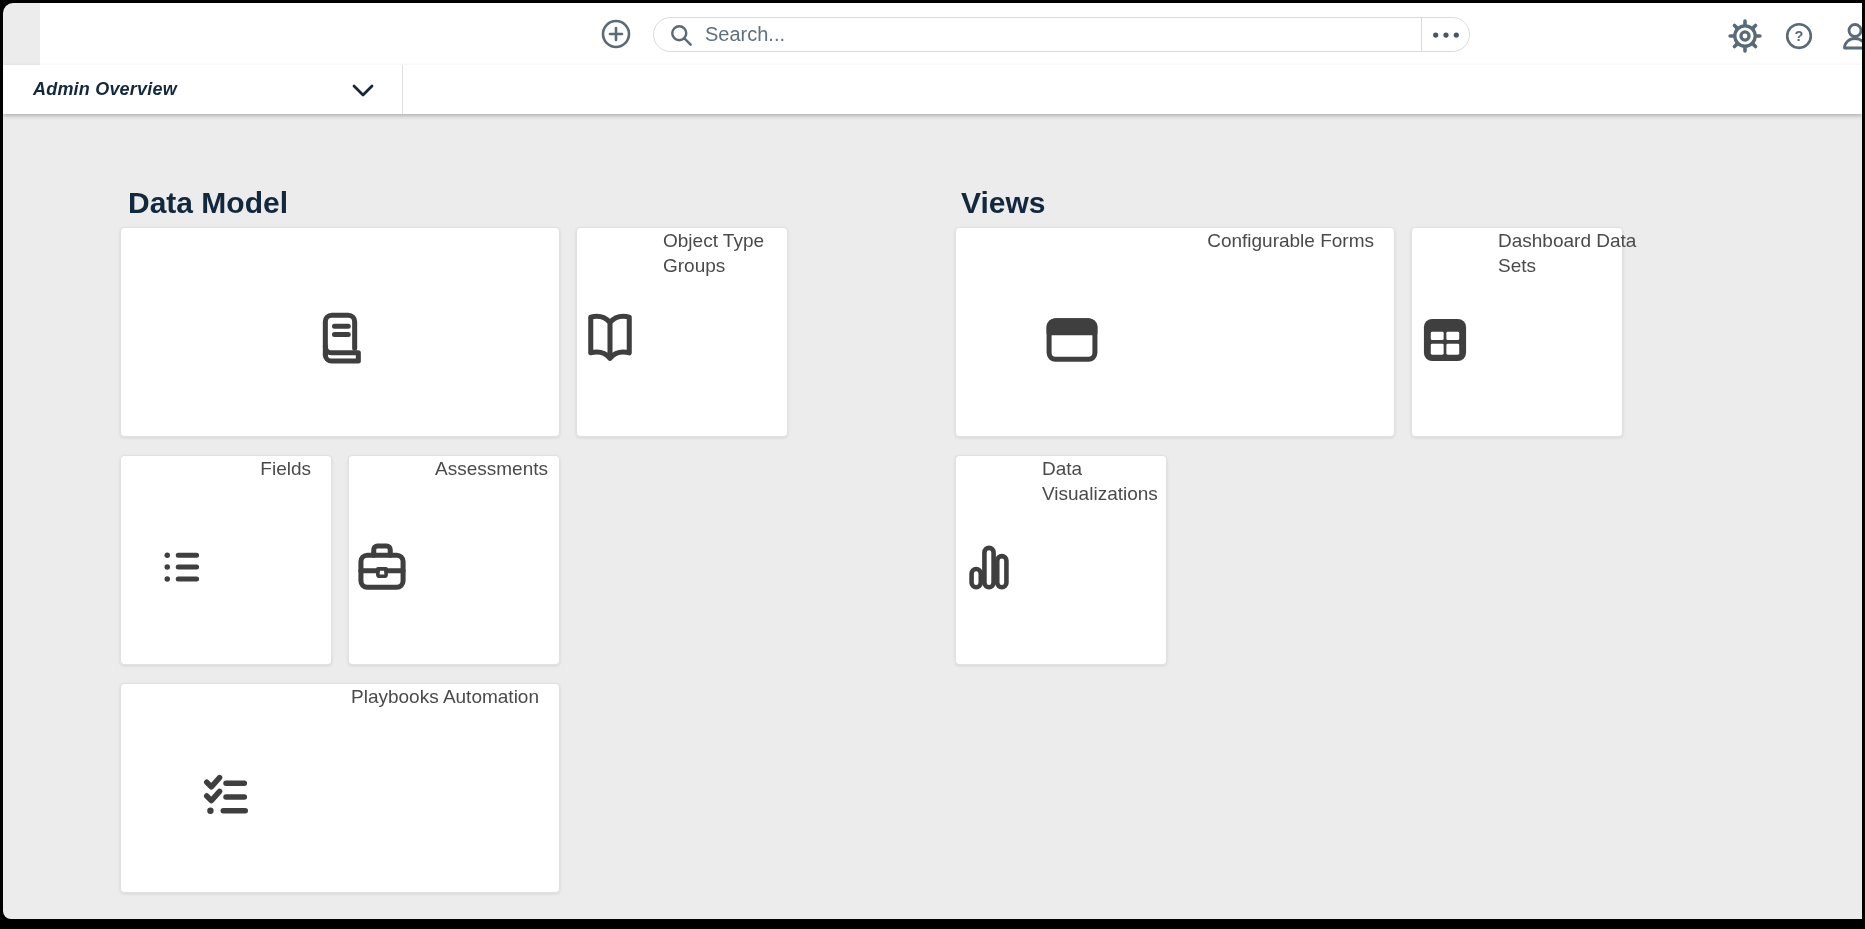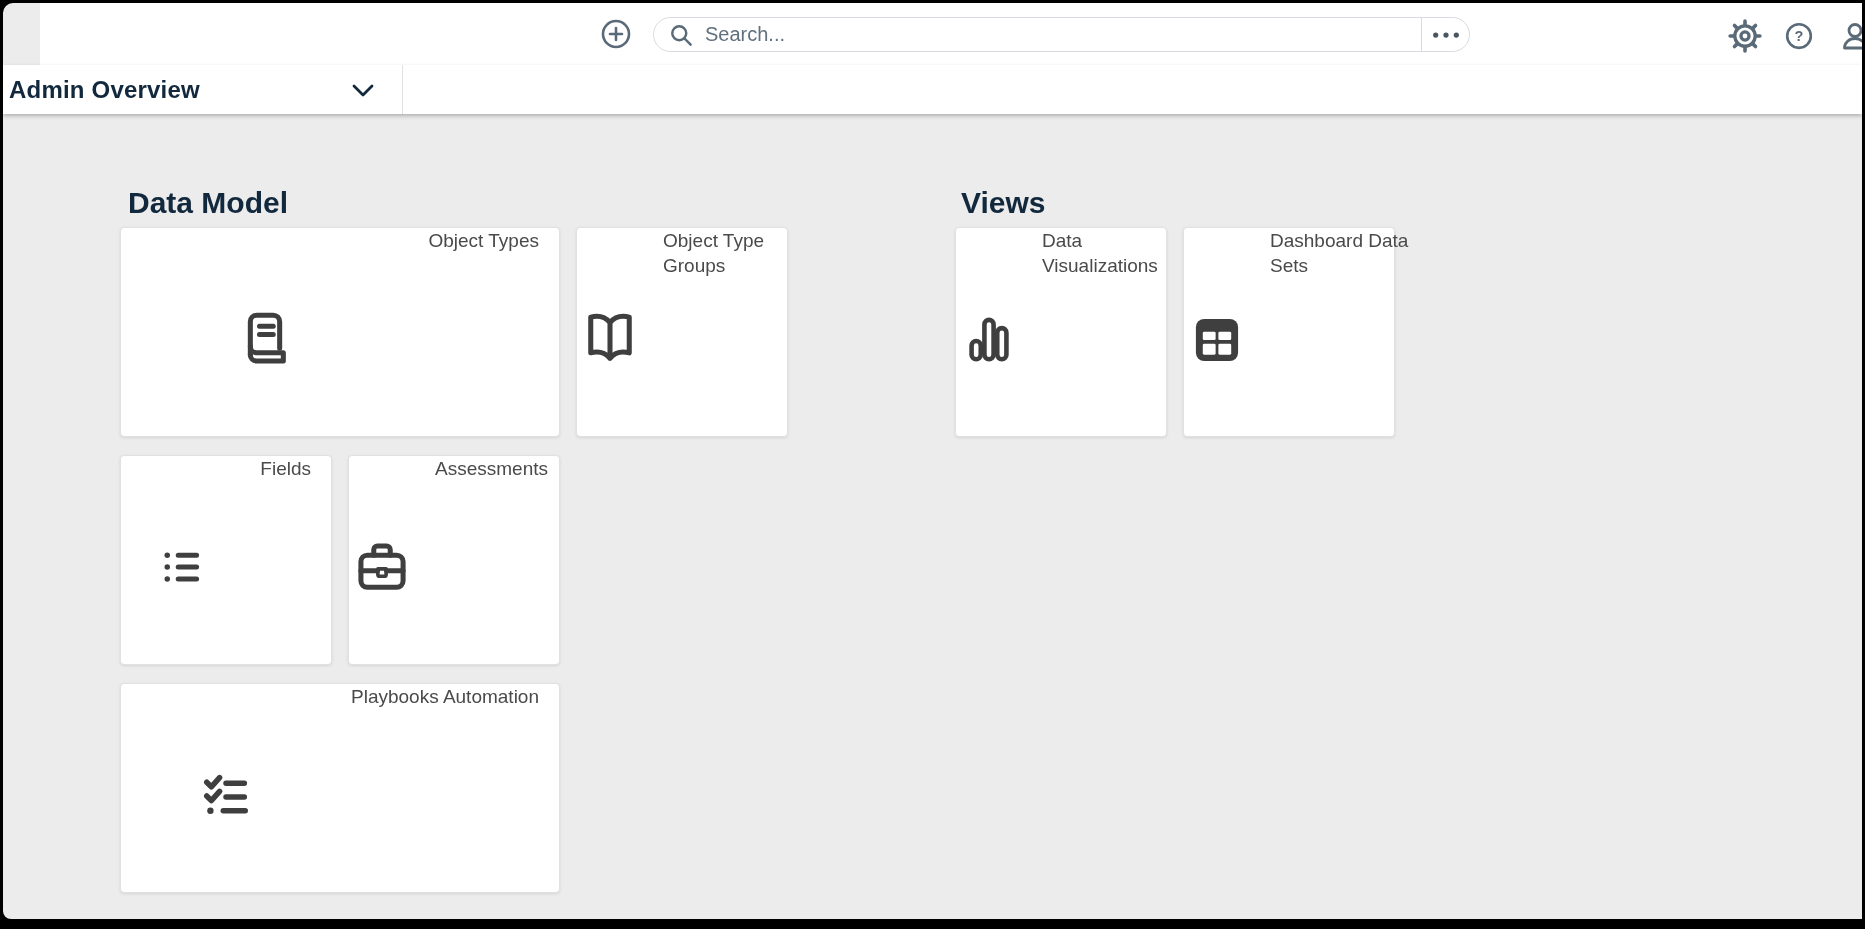--- a/index.html
+++ b/index.html
@@ -20,21 +20,21 @@
   .search-options{width:48px;align-self:stretch;border:none;border-left:1px solid #D7DBE0;background:transparent;
                   border-radius:0 18px 18px 0;display:flex;align-items:center;justify-content:center;
                   cursor:pointer;color:#4A565F;padding:0;}
   .btn-settings{left:1688px;top:16px;width:34px;height:34px;}
   .btn-help{left:1744px;top:18px;width:30px;height:30px;}
   .btn-user{left:1799px;top:17px;width:32px;height:32px;}
   
   .navrow{position:absolute;left:0;top:62px;right:0;height:49px;background:#fff;
           box-shadow:0 2px 4px rgba(0,0,0,0.25);}
   .nav-dropdown{position:absolute;left:0;top:0;width:399px;height:100%;display:flex;align-items:center;cursor:pointer;}
-  .nav-title{margin-left:6px;font-size:24px;font-weight:bold;color:var(--heading-navy,#12283D);letter-spacing:.2px;}
+  .nav-title{margin-left:30px;font-size:18px;font-weight:bold;color:var(--heading-navy,#12283D);letter-spacing:.2px;font-style:italic;}
   .nav-chevron{position:absolute;right:26px;top:14px;color:var(--heading-navy,#12283D);display:flex;}
   .nav-divider{position:absolute;left:399px;top:0;width:1px;height:100%;background:#E0E0E0;}
   
   .section-title{position:absolute;font-size:30px;font-weight:bold;color:var(--heading-navy,#12283D);line-height:1;}
   .title-left{left:125px;top:160px;}
   .title-right{left:958px;top:160px;}
   .cards{position:absolute;top:224px;width:670px;display:flex;flex-wrap:wrap;column-gap:16px;row-gap:18px;
          align-content:flex-start;}
   .cards-left{left:117px;}
   .cards-right{left:952px;}
@@ -129,21 +129,20 @@
 
   <div class="cards cards-left">
       <div class="card card--wide">
         <span class="card-icon">
           <svg viewBox="0 0 72 72" fill="none" stroke="currentColor" stroke-linecap="round" stroke-linejoin="round" stroke-width="5.5">
             <path d="M52 45V16a7 7 0 0 0-7-7H27a7 7 0 0 0-7 7v36"></path>
             <path d="M20 52a7 7 0 0 0 7 7h29v-9H27a7 7 0 0 1-7-7"></path>
             <path d="M30 21h15M30 30h15"></path>
           </svg>
         </span>
-        <span class="card-label">Object Types</span>
       </div>
       <div class="card card--small">
         <span class="card-icon">
           <svg viewBox="0 0 72 72" fill="none" stroke="currentColor" stroke-linecap="round" stroke-linejoin="round" stroke-width="5.5">
             <path d="M36 17c-5-6-13-8-21-6v39c8-2 16 0 21 6 5-6 13-8 21-6V11c-8-2-16 0-21 6v39"></path>
           </svg>
         </span>
         <span class="card-label">Object Type Groups</span>
       </div>
       <div class="card card--small">
@@ -174,39 +173,48 @@
             <path d="M15 21l5 5 9-10"></path>
             <path d="M15 36l5 5 9-10"></path>
             <circle cx="19" cy="52" r="3.5" fill="currentColor" stroke="none"></circle>
             <path d="M36 22h20M36 37h20M33 52h24"></path>
           </svg>
         </span>
         <span class="card-label">Playbooks Automation</span>
       </div>
     </div>
   <div class="cards cards-right">
-      <div class="card card--small">
-        <span class="card-icon">
-          <svg viewBox="0 0 72 72" fill="none" stroke="currentColor" stroke-linecap="round" stroke-linejoin="round" stroke-width="5">
-            <rect x="17" y="37" width="10" height="20" rx="5"></rect>
-            <rect x="31" y="14" width="10" height="43" rx="5"></rect>
-            <rect x="45" y="23" width="10" height="34" rx="5"></rect>
-          </svg>
-        </span>
-        <span class="card-label">Data Visualizations</span>
+      <div class="card card--wide">
+        <span class="card-icon">
+          <svg viewBox="0 0 72 72" fill="none" stroke="currentColor" stroke-linecap="round" stroke-linejoin="round" stroke-width="5.5">
+            <rect x="11" y="15" width="50" height="42" rx="7"></rect>
+            <path d="M11 28v-6a7 7 0 0 1 7-7h36a7 7 0 0 1 7 7v6z" fill="currentColor"></path>
+          </svg>
+        </span>
+        <span class="card-label">Configurable Forms</span>
       </div>
       <div class="card card--small">
         <span class="card-icon">
           <svg viewBox="0 0 72 72">
             <rect x="13" y="13" width="46" height="46" rx="9" fill="currentColor"></rect>
             <g fill="#fff">
               <rect x="20.5" y="27" width="14" height="9" rx="1.5"></rect>
               <rect x="37.5" y="27" width="14" height="9" rx="1.5"></rect>
               <rect x="20.5" y="40" width="14" height="12" rx="1.5"></rect>
               <rect x="37.5" y="40" width="14" height="12" rx="1.5"></rect>
             </g>
           </svg>
         </span>
         <span class="card-label">Dashboard Data Sets</span>
       </div>
+      <div class="card card--small">
+        <span class="card-icon">
+          <svg viewBox="0 0 72 72" fill="none" stroke="currentColor" stroke-linecap="round" stroke-linejoin="round" stroke-width="5">
+            <rect x="17" y="37" width="10" height="20" rx="5"></rect>
+            <rect x="31" y="14" width="10" height="43" rx="5"></rect>
+            <rect x="45" y="23" width="10" height="34" rx="5"></rect>
+          </svg>
+        </span>
+        <span class="card-label">Data Visualizations</span>
+      </div>
     </div>
 
 </div>
 
 </body></html>

